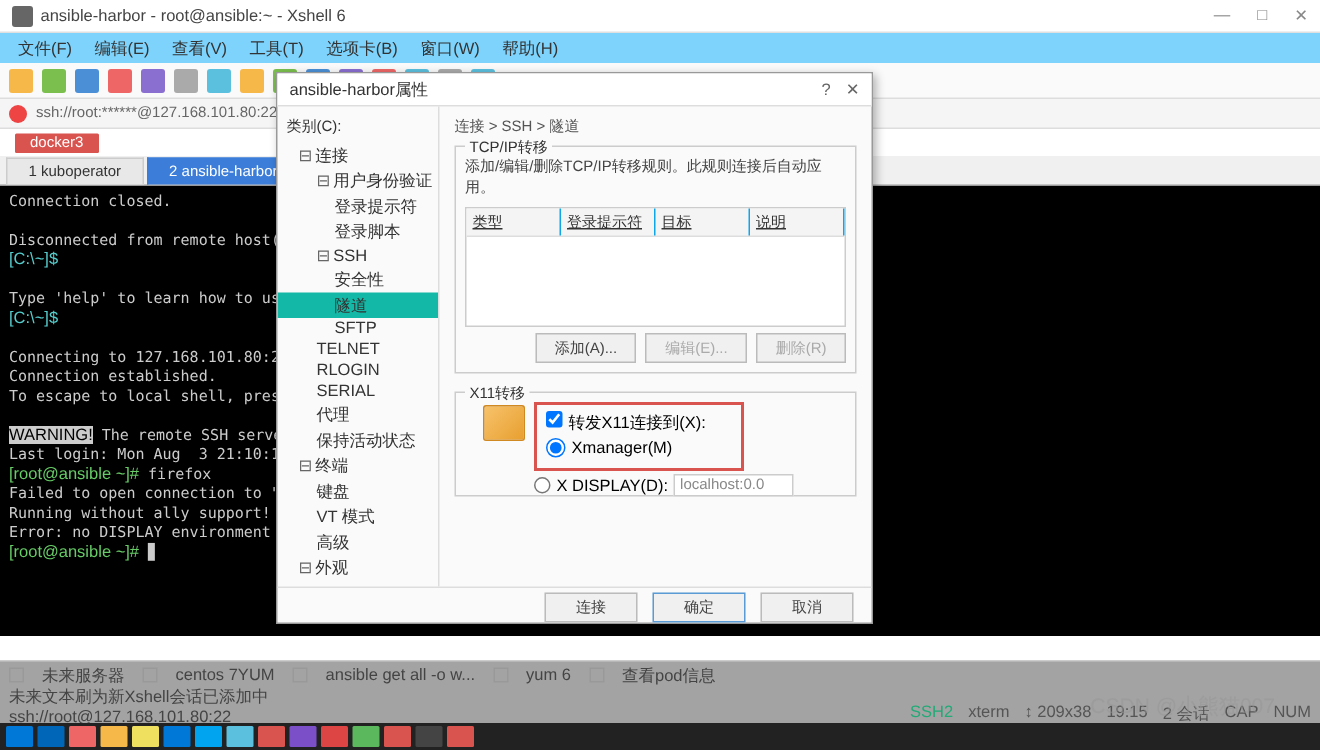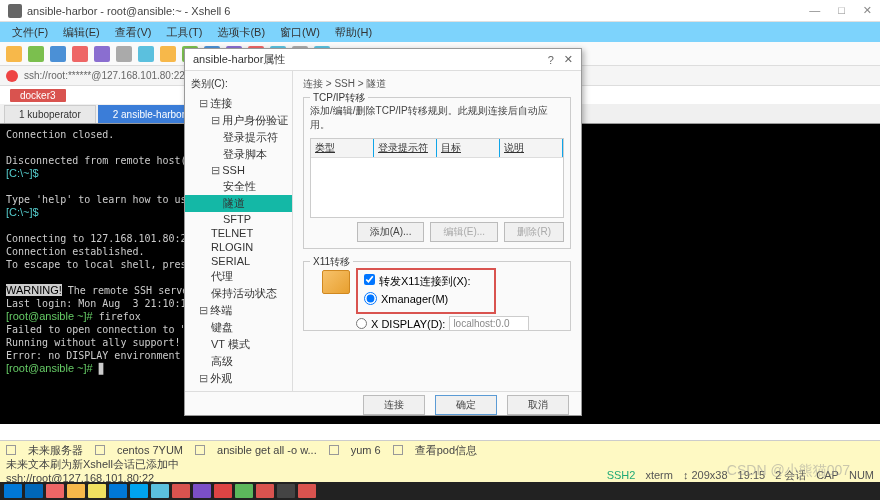--- a/index.html
+++ b/index.html
@@ -54,21 +54,21 @@
 .chk input{width:11px;height:11px;}
 .radio{display:flex;align-items:center;gap:4px;font-size:10px;margin-bottom:3px;}
 .x11img{position:absolute;left:12px;top:2px;width:28px;height:24px;background:linear-gradient(135deg,#f7c26b,#e8a030);border:1px solid #d08820;border-radius:2px;}
 .x11row{position:relative;padding-left:46px;min-height:30px;}
 .radio2{display:flex;align-items:center;gap:4px;font-size:10px;margin-left:46px;margin-top:2px;}
 .radio2 input{width:11px;height:11px;}
 .radio2 .inp{border:1px solid #ccc;background:#fff;padding:1px 3px;width:80px;color:#888;font-size:10px;}
 .dlg-foot{height:26px;display:flex;justify-content:flex-end;align-items:center;gap:10px;padding:0 12px;border-top:1px solid #ddd;}
 .dlg-foot .btn{padding:2px 20px;}
 .dlg-foot .btn.primary{border-color:#5b9bd5;}
-.bottom{position:absolute;bottom:18px;left:0;right:0;height:42px;background:#fef9c3;border-top:1px solid #ccc;padding:2px 6px;font-size:10px;color:#444;}
+.bottom{position:absolute;bottom:18px;left:0;right:0;height:42px;background:#a3a3a3;border-top:1px solid #ccc;padding:2px 6px;font-size:10px;color:#444;}
 .bottom .row{display:flex;gap:12px;align-items:center;height:14px;}
 .bottom .sq{width:10px;height:10px;border:1px solid #999;}
 .status{position:absolute;bottom:18px;right:6px;font-size:10px;color:#555;display:flex;gap:10px;align-items:center;height:14px;}
 .taskbar{position:absolute;bottom:0;left:0;right:0;height:18px;background:#222;display:flex;align-items:center;padding:0 4px;gap:3px;}
 .taskbar .tk{width:18px;height:14px;border-radius:1px;}
 .watermark{position:absolute;bottom:20px;right:30px;color:rgba(150,150,150,.5);font-size:14px;}
 </style>
 </head>
 <body>
 

